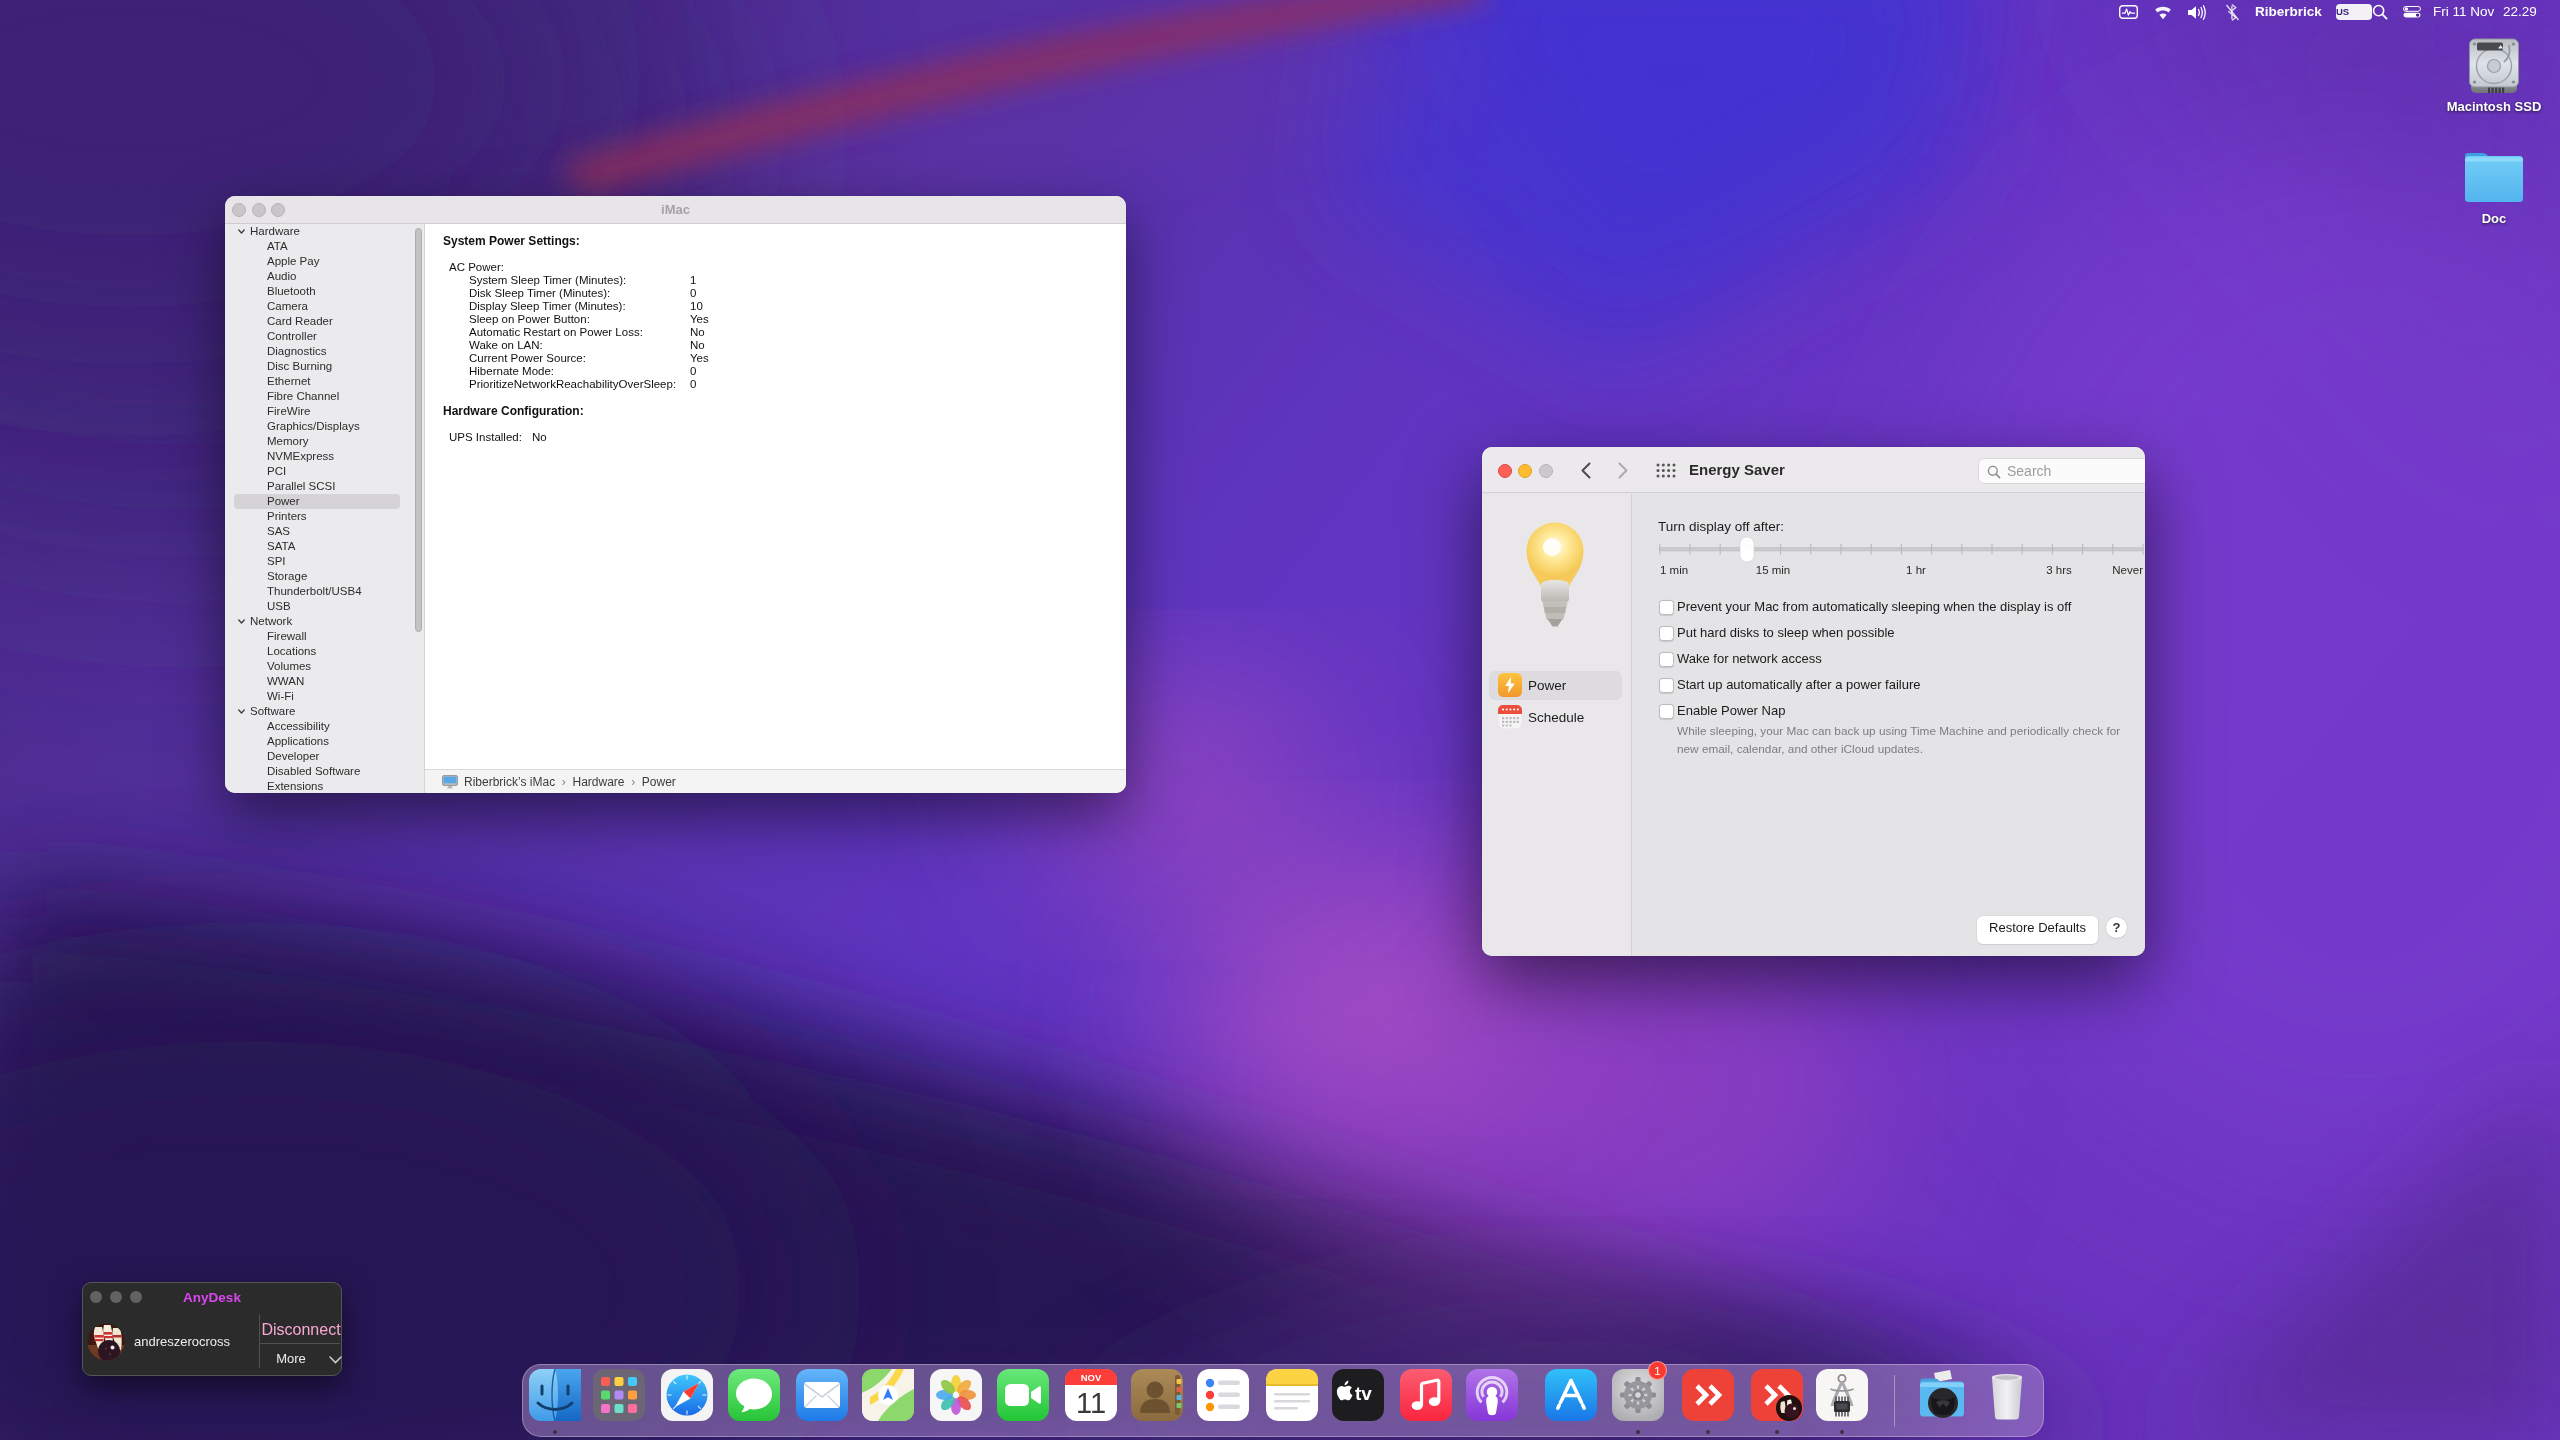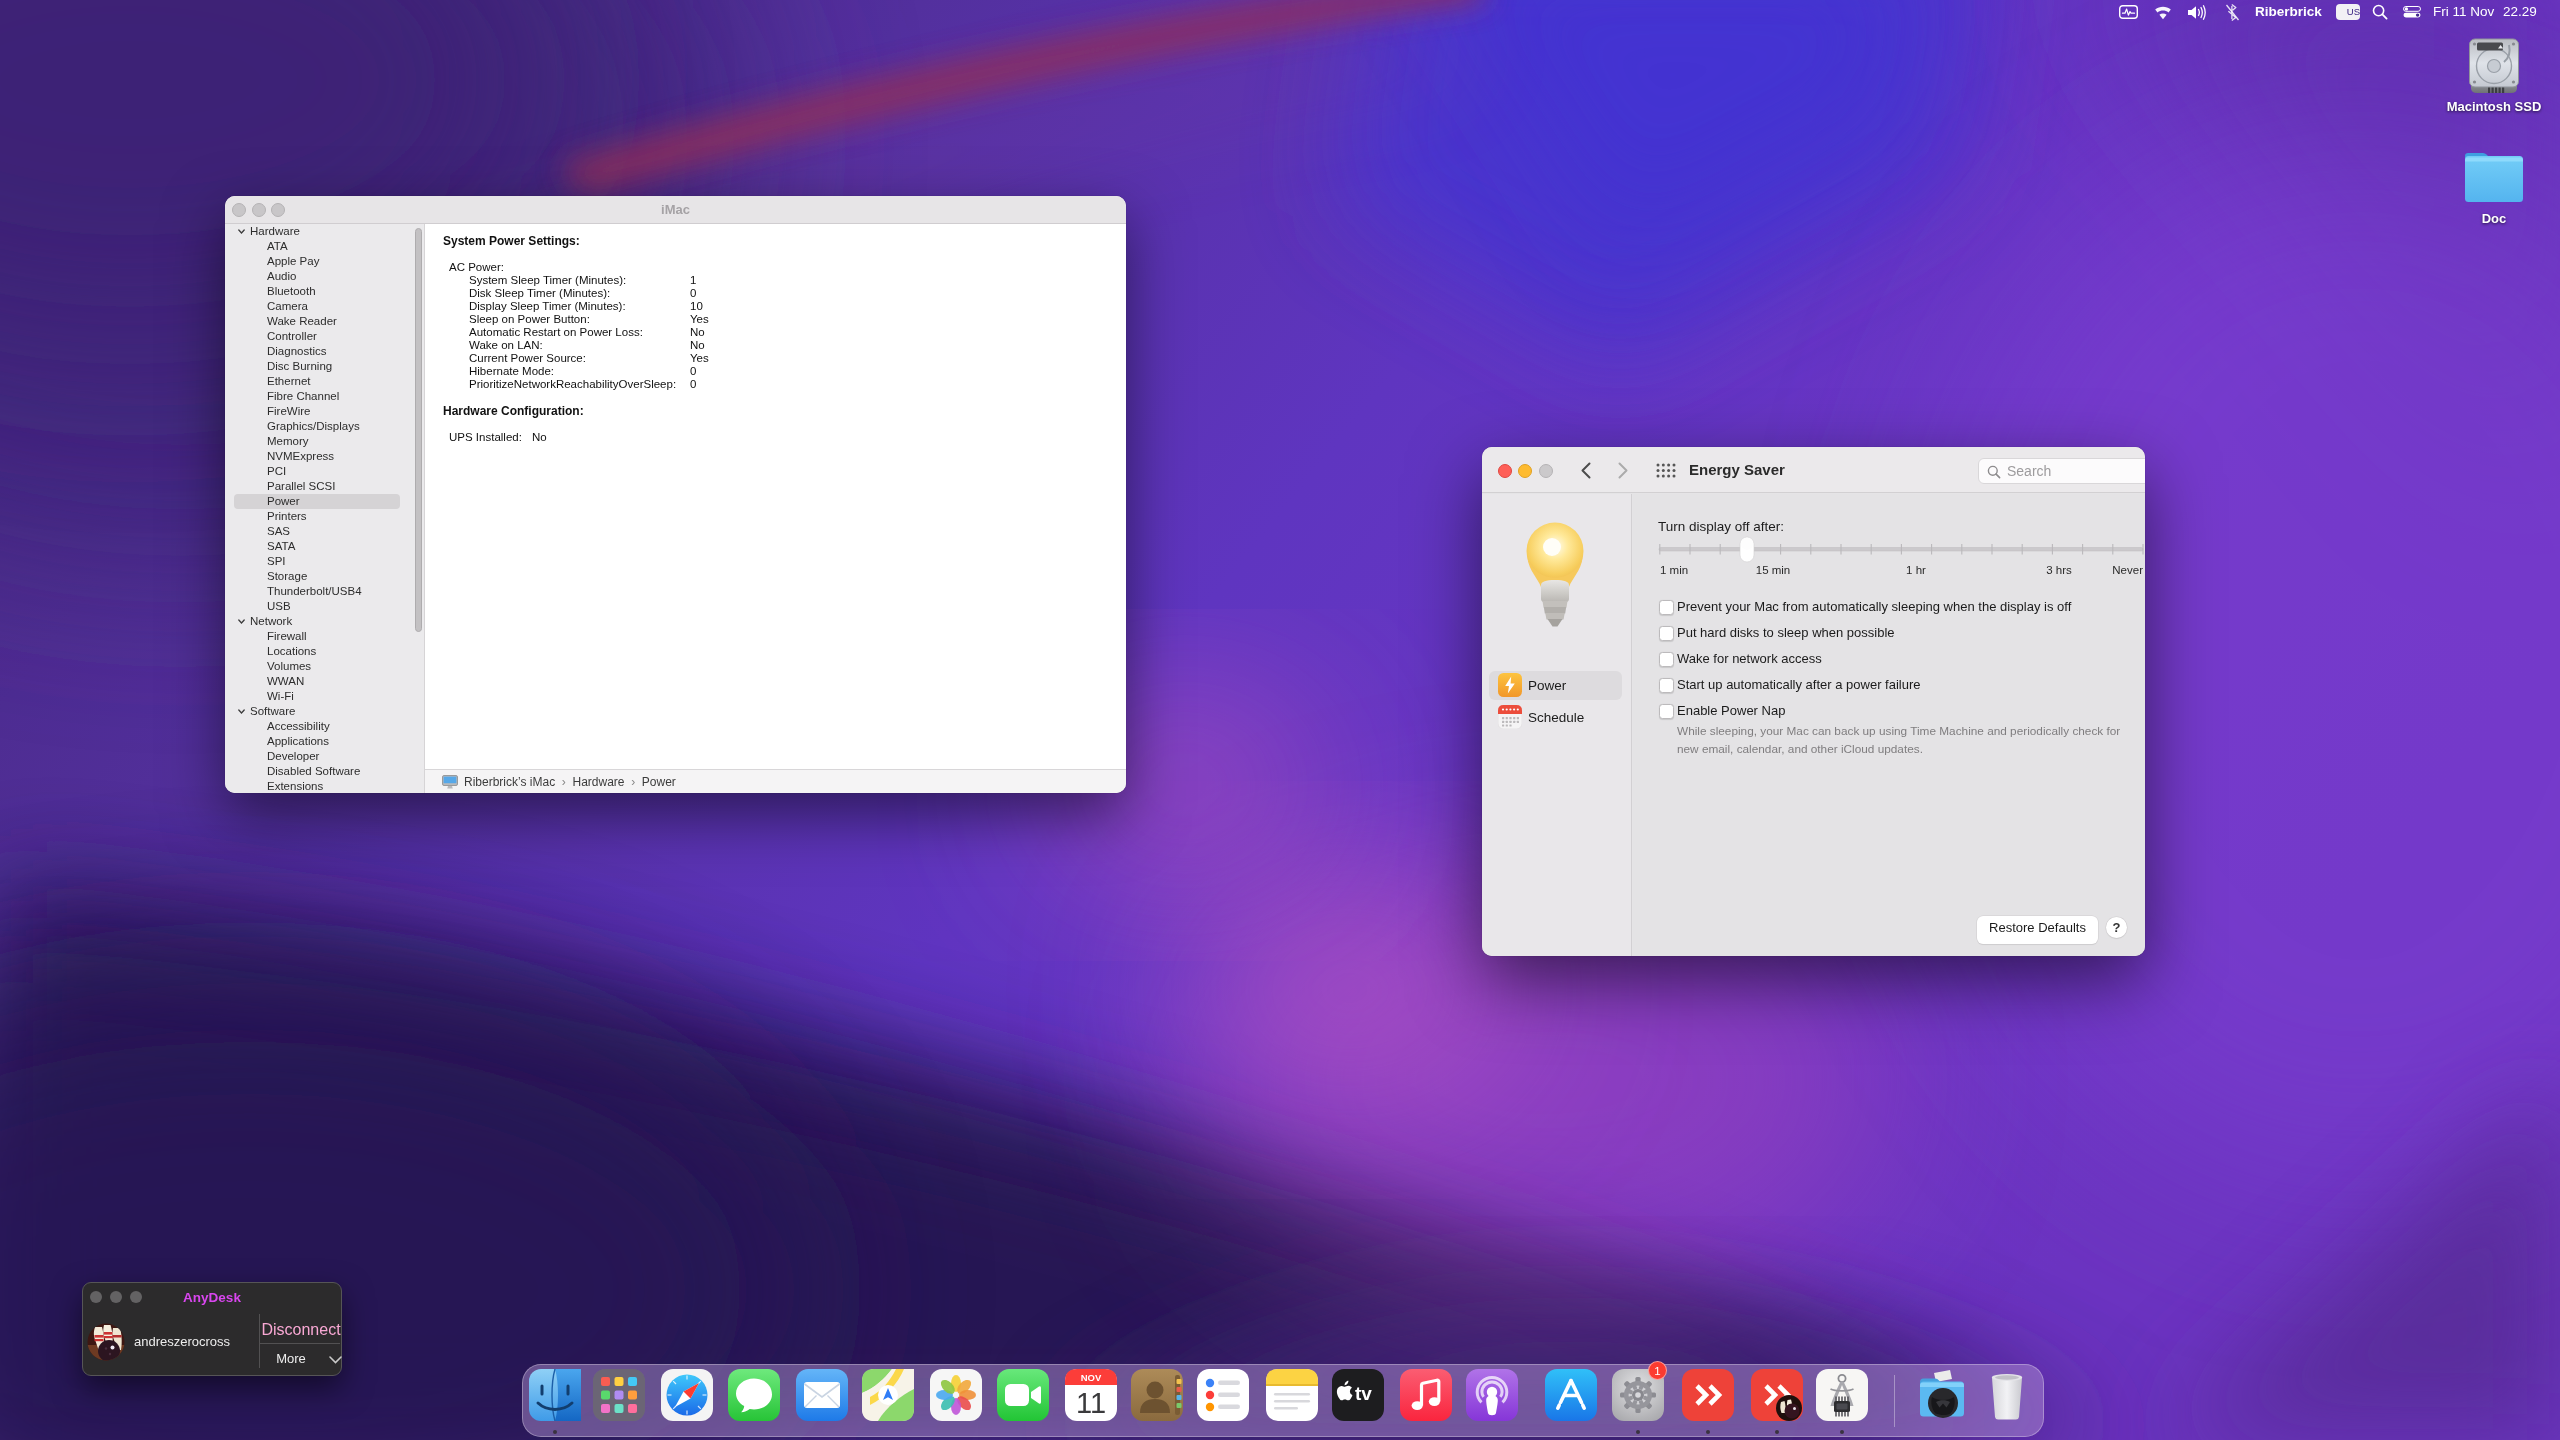--- a/index.html
+++ b/index.html
@@ -104,21 +104,21 @@
       </svg>
   <svg style="position:absolute;left:2188px;top:5px;" width="20" height="15" viewBox="0 0 20 15">
         <path d="M0 5 L3.5 5 L8 1.2 L8 13.8 L3.5 10 L0 10 Z" fill="#fff"></path>
         <path d="M10.5 4.5 Q12.2 7.5 10.5 10.5 M13 2.5 Q15.6 7.5 13 12.5 M15.5 0.8 Q18.9 7.5 15.5 14.2" stroke="#fff" stroke-width="1.3" fill="none" stroke-linecap="round"></path>
       </svg>
   <svg style="position:absolute;left:2225px;top:4px;" width="15" height="17" viewBox="0 0 15 17">
         <path d="M6.8 0.5 L10.8 3.6 L7.6 6.3 M6.8 16.5 L10.8 13.4 L3.4 7.2 M6.9 2 L6.9 15" stroke="#ffffffd9" stroke-width="1.3" fill="none" stroke-linejoin="round"></path>
         <path d="M1.5 1 L13.5 16" stroke="#ffffffd9" stroke-width="1.3"></path>
       </svg>
   <span style="position:absolute;left:2255px;top:4px;font-size:13.5px;font-weight:600;">Riberbrick</span>
-  <div style="position:absolute;left:2336px;top:4px;width:24px;height:16px;background:#f3f1f5;border-radius:4px;color:#3a2383;font-size:9.5px;font-weight:normal;text-align:right;line-height:16px;">US</div>
+  <div style="position:absolute;left:2336px;top:4px;width:36px;height:16px;background:#f3f1f5;border-radius:4px;color:#3a2383;font-size:9.5px;font-weight:bold;text-align:left;line-height:16px;">US</div>
   <svg style="position:absolute;left:2372px;top:4px;" width="16" height="16" viewBox="0 0 16 16">
         <circle cx="6.6" cy="6.6" r="5.1" fill="none" stroke="#fff" stroke-width="1.6"></circle>
         <path d="M10.4 10.4 L14.6 14.6" stroke="#fff" stroke-width="1.8" stroke-linecap="round"></path>
       </svg>
   <svg style="position:absolute;left:2403px;top:6px;" width="18" height="12" viewBox="0 0 18 12">
         <rect x="0.5" y="0.5" width="17" height="4.8" rx="2.4" fill="none" stroke="#fff" stroke-width="1"></rect>
         <circle cx="3.4" cy="2.9" r="1.7" fill="#fff"></circle>
         <rect x="0.5" y="6.7" width="17" height="4.8" rx="2.4" fill="#fff"></rect>
         <circle cx="14.6" cy="9.1" r="1.7" fill="#43278f"></circle>
       </svg>
@@ -182,21 +182,21 @@
   </div>
   <div id="sidebar">
     <div class="hdr"><svg class="chev" viewBox="0 0 7 7">
             <path d="M0.8 2 L3.5 5 L6.2 2" fill="none" stroke="#3c3c3c" stroke-width="1.3" stroke-linecap="round"></path>
           </svg>Hardware</div>
     <div class="itm">ATA</div>
     <div class="itm">Apple Pay</div>
     <div class="itm">Audio</div>
     <div class="itm">Bluetooth</div>
     <div class="itm">Camera</div>
-    <div class="itm">Wake Reader</div>
+    <div class="itm">Card Reader</div>
     <div class="itm">Controller</div>
     <div class="itm">Diagnostics</div>
     <div class="itm">Disc Burning</div>
     <div class="itm">Ethernet</div>
     <div class="itm">Fibre Channel</div>
     <div class="itm">FireWire</div>
     <div class="itm">Graphics/Displays</div>
     <div class="itm">Memory</div>
     <div class="itm">NVMExpress</div>
     <div class="itm">PCI</div>

